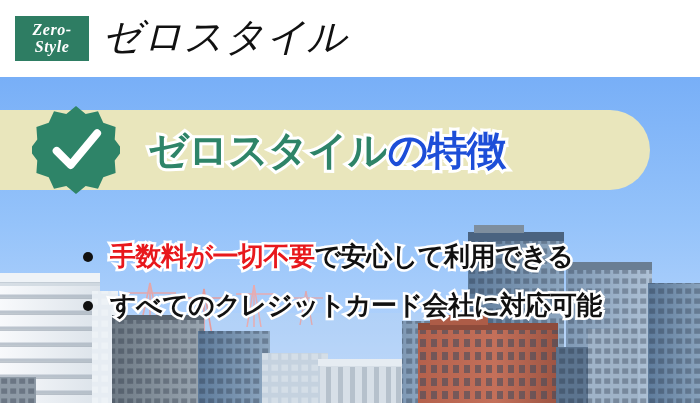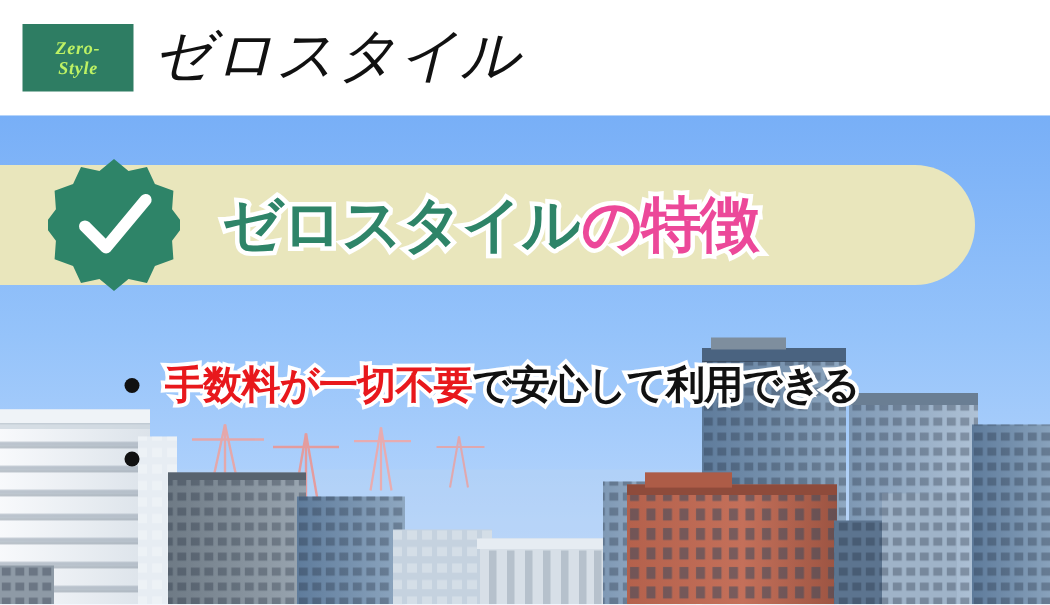--- a/index.html
+++ b/index.html
@@ -16,22 +16,22 @@
     background:#ffffff; display:flex; align-items:center;
   }
   #logo-badge {
     margin-left:15px;
     width:74px; height:45px;
     background:#2E7D63;
     display:flex; flex-direction:column; align-items:center; justify-content:center;
     line-height:1.02;
   }
   #logo-badge span {
-    color:#bef264; font-family:"Liberation Serif", serif;
-    font-weight:bold; font-style:italic; font-size:12px;
+    color:#ffffff; font-family:"Liberation Serif", serif;
+    font-weight:bold; font-style:italic; font-size:16px;
     letter-spacing:.5px; white-space:nowrap;
   }
   #brand-name {
     margin-left:13px; margin-top:-4px;
     font-family:"Liberation Serif", serif;
     font-style:italic; font-weight:500;
     font-size:39px; color:#111111;
     letter-spacing:1px; white-space:nowrap;
   }
 
@@ -54,21 +54,21 @@
   }
   #badge svg { width:88px; height:92px; display:block; }
   #banner-title {
     position:absolute; left:148px; top:113px;
     font-family:"DejaVu Sans", sans-serif;
     font-weight:bold; font-size:40px; line-height:74px;
     white-space:nowrap; letter-spacing:-1px;
     -webkit-text-stroke:6px #ffffff; paint-order:stroke fill;
   }
   #banner-title .green { color:#2E8468; }
-  #banner-title .black { color:#ec4899; }
+  #banner-title .black { color:#1d4ed8;text-decoration:underline; }
 
   
   #bullets {
     position:absolute; left:0; top:232px; width:700px;
   }
   .bullet-row {
     position:relative; height:49px;
     display:flex; align-items:center;
   }
   .bullet-dot {
@@ -249,18 +249,19 @@
 
   <div id="bullets">
 
     <div class="bullet-row">
       <span class="bullet-dot"></span>
       <span class="bullet-text"><span class="red">手数料が一切不要</span><span class="dark">で安心して利用できる</span></span>
     </div>
 
     <div class="bullet-row">
       <span class="bullet-dot"></span>
+      <span class="bullet-text"><span class="red"></span><span class="dark">すべてのクレジットカード会社に対応可能</span></span>
     </div>
 
 
   </div>
 
 </div>
 
 </body></html>

